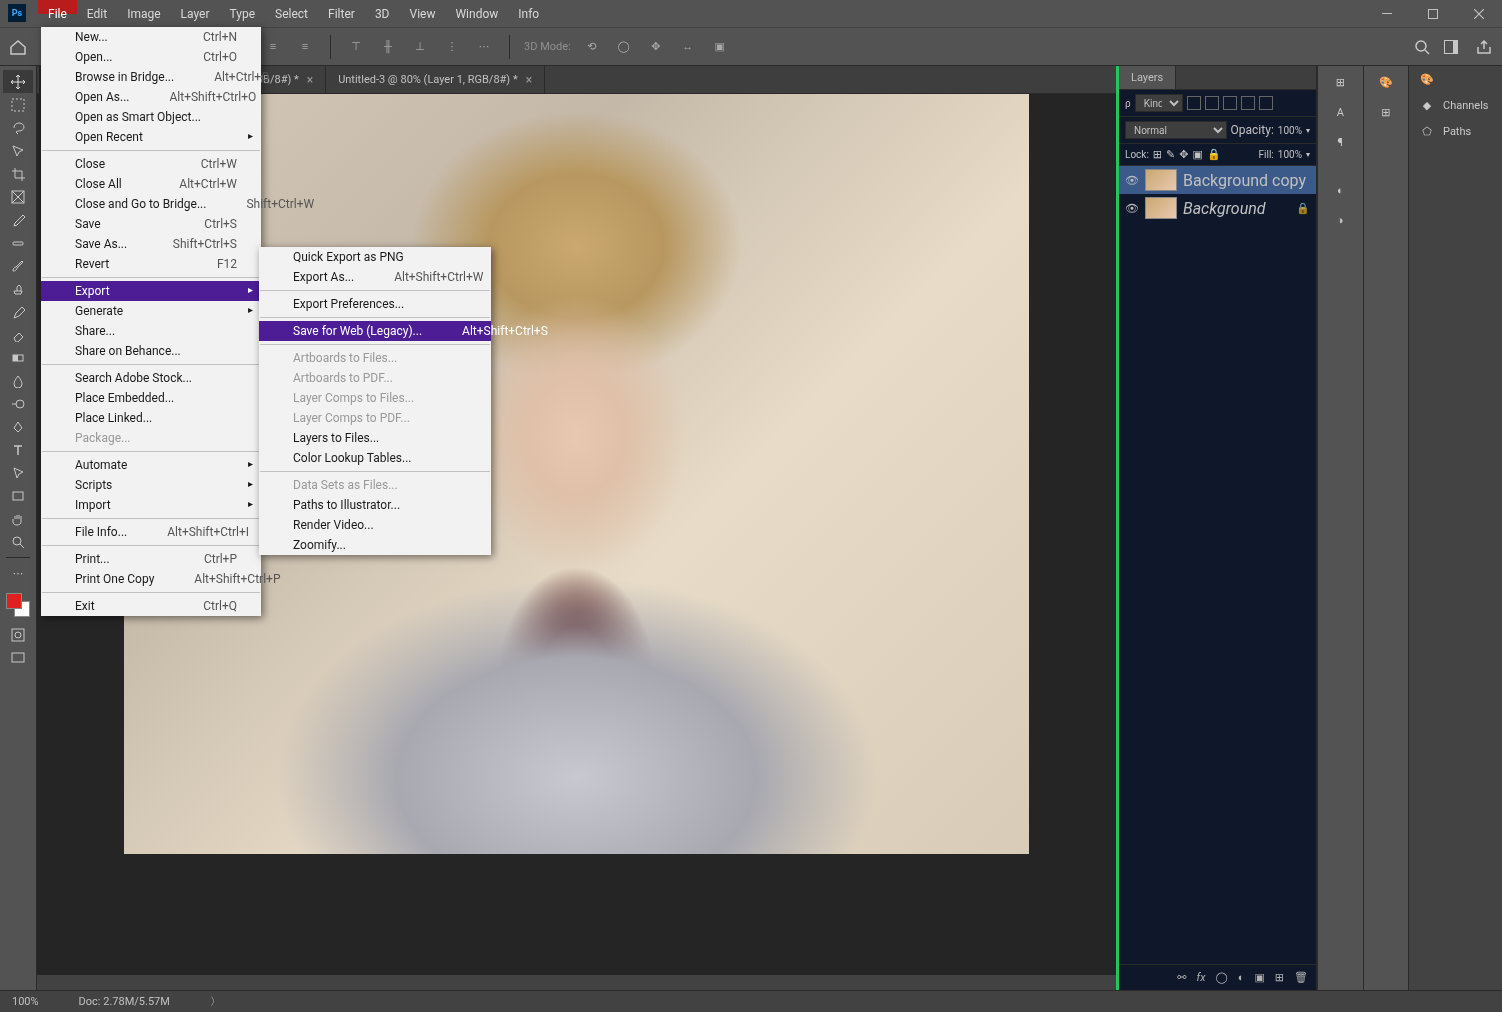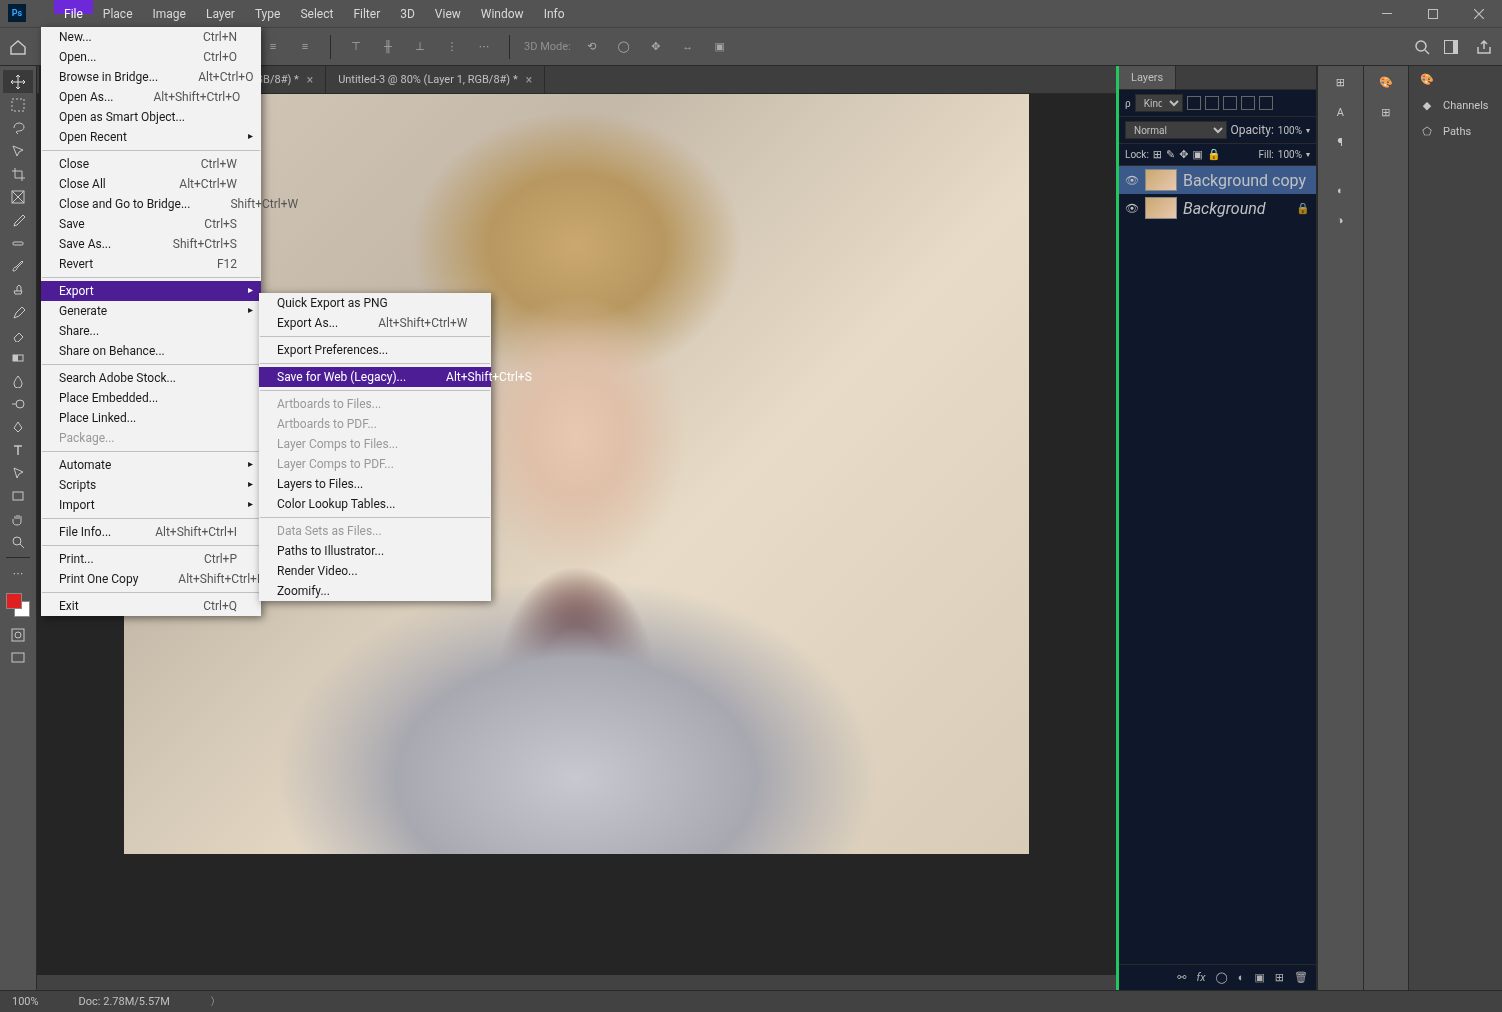--- a/index.html
+++ b/index.html
@@ -6,21 +6,21 @@
 body { background: #323232; color: #c0c0c0; font-size: 11px; overflow: hidden; width: 1502px; height: 1012px; position: relative; }
 
 
 .titlebar { height: 27px; background: #535353; display: flex; justify-content: flex-end; align-items: center; position: relative; }
 .titlebar .ctx { width: 46px; height: 27px; display: flex; align-items: center; justify-content: center; color: #c0c0c0; }
 .titlebar .app-icon { position: absolute; left: 8px; top: 4px; width: 18px; height: 18px; background: #001e36; color: #31a8ff; font-weight: bold; font-size: 9px; display: flex; align-items: center; justify-content: center; text-align: right; }
 
 
 .menubar { height: 0; background: #535353; display: flex; position: absolute; top: 0; left: 38px; }
 .menubar .m { padding: 7px 10px; color: #d8d8d8; font-size: 12px; }
-.menubar .m.active { background: #6d28d9; color: #fff; margin-left: 16px; }
+.menubar .m.active { background: #b91c1c; color: #fff; }
 
 
 .optbar { height: 39px; background: #535353; border-top: 1px solid #424242; border-bottom: 1px solid #2a2a2a; display: flex; align-items: center; padding: 0 8px; gap: 10px; color: #b8b8b8; font-size: 11px; position: relative; }
 .optbar .home { width: 20px; height: 20px; }
 .optbar .divider { width: 1px; height: 24px; background: #2a2a2a; margin: 0 4px; }
 .optbar .ob-btn { width: 22px; height: 22px; display: flex; align-items: center; justify-content: center; opacity: .85; }
 .optbar .ob-right { position: absolute; right: 10px; display: flex; gap: 14px; align-items: center; }
 
 
 .main { display: flex; height: calc(1012px - 27px - 39px - 22px); }
@@ -73,30 +73,30 @@
 
 .rpanels2 { width: 94px; background: #434343; border-left: 1px solid #2a2a2a; display: flex; flex-direction: column; }
 .rpanels2 .panel-btn { height: 26px; display: flex; align-items: center; gap: 8px; padding: 0 10px; color: #c8c8c8; font-size: 11px; }
 .rpanels2 .panel-btn .ic { width: 16px; height: 16px; display: flex; align-items: center; justify-content: center; }
 
 
 .statusbar { height: 22px; background: #424242; display: flex; align-items: center; padding: 0 12px; color: #c0c0c0; font-size: 11px; gap: 40px; border-top: 1px solid #2a2a2a; }
 
 
 .menu { position: absolute; background: #f2f2f2; color: #1a1a1a; box-shadow: 2px 2px 8px rgba(0,0,0,.5); z-index: 1000; font-size: 12px; min-width: 220px; }
-.menu .mi { display: flex; justify-content: space-between; padding: 3px 24px 3px 18px; white-space: nowrap; position: relative; }
+.menu .mi { display: flex; justify-content: space-between; padding: 3px 24px 3px 34px; white-space: nowrap; position: relative; }
 .menu .mi.sub::after { content: "▸"; position: absolute; right: 8px; font-size: 10px; }
 .menu .mi.hi { background: #4c1d95; color: #fff; }
 .menu .mi.disabled { color: #999; }
 .menu .sep { height: 1px; background: #c0c0c0; margin: 3px 1px; }
 .menu .sc { color: #555; margin-left: 40px; }
 .menu .mi.hi .sc { color: #fff; }
 
 #menu-file { left: 41px; top: 27px; width: 218px; }
-#menu-export { left: 259px; top: 247px; width: 232px; margin-top: 46px; }
+#menu-export { left: 259px; top: 247px; width: 232px; }
 
 svg { display: block; }
 .opa60 { opacity: .6; }
 </style>
 </head>
 <body>
 
 <div class="titlebar">
   <div class="app-icon">Ps</div>
   <div class="ctx">
@@ -111,21 +111,21 @@
     </div>
   <div class="ctx">
       <svg width="10" height="10">
         <path d="M0 0L10 10M10 0L0 10" stroke="#c0c0c0" stroke-width="1.2"></path>
       </svg>
     </div>
 </div>
 
 <div class="menubar" id="menubar">
     <div class="m active">File</div>
-    <div class="m">Place</div>
+    <div class="m">Edit</div>
     <div class="m">Image</div>
     <div class="m">Layer</div>
     <div class="m">Type</div>
     <div class="m">Select</div>
     <div class="m">Filter</div>
     <div class="m">3D</div>
     <div class="m">View</div>
     <div class="m">Window</div>
     <div class="m">Info</div>
   </div>

